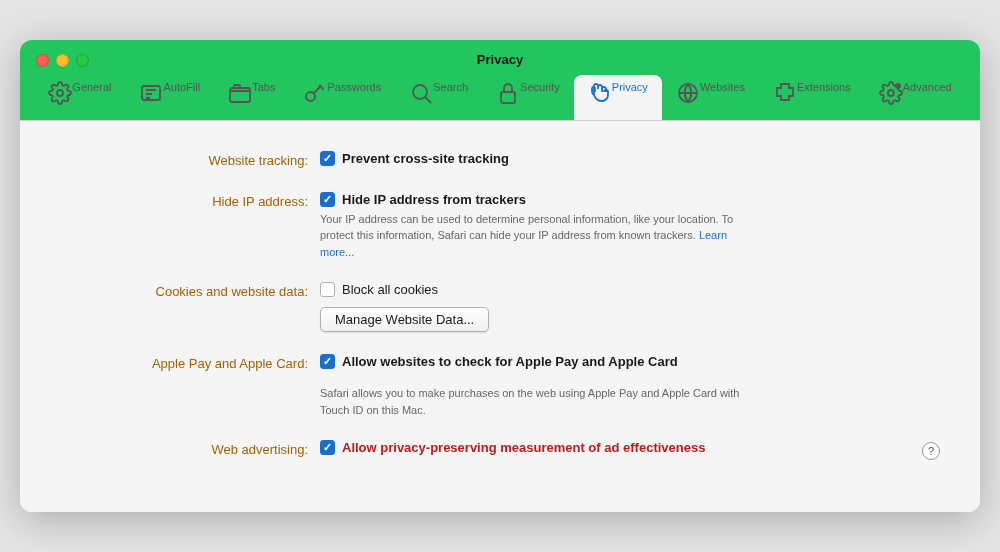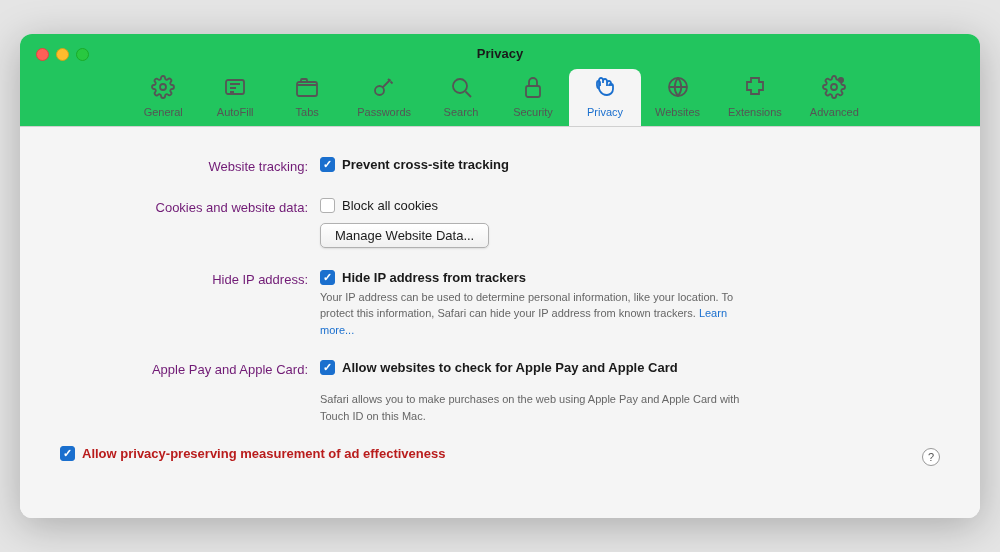--- a/index.html
+++ b/index.html
@@ -49,22 +49,22 @@
       margin-bottom: 8px;
     }
     .toolbar {
       display: flex;
       gap: 0;
       align-items: flex-end;
       padding: 0 4px;
     }
     .toolbar-item {
       display: flex;
-      flex-direction: column;
-      align-items: center;
+      flex-direction: row;
+      align-items: flex-start;
       padding: 6px 14px 8px;
       cursor: pointer;
       border-radius: 8px 8px 0 0;
       min-width: 72px;
       position: relative;
     }
     .toolbar-item.active {
       background: #f5f5f5;
     }
     .toolbar-item.active::after {
@@ -97,21 +97,21 @@
       padding: 30px 40px 30px;
       background: #f5f5f5;
     }
     .pref-row {
       display: flex;
       align-items: flex-start;
       margin-bottom: 22px;
     }
     .pref-label {
       font-size: 13px;
-      color: #701a75;
+      color: #a16207;
       font-weight: 500;
       text-align: right;
       min-width: 260px;
       padding-right: 12px;
       padding-top: 2px;
       flex-shrink: 0;
     }
     .pref-control {
       flex: 1;
     }
@@ -332,56 +332,57 @@
       <div class="pref-label">Website tracking:</div>
       <div class="pref-control">
         <div class="checkbox-row">
           <div class="checkbox checked"></div>
           <label>Prevent cross-site tracking</label>
         </div>
       </div>
     </div>
 
     <div class="pref-row">
+      <div class="pref-label">Hide IP address:</div>
+      <div class="pref-control">
+        <div class="checkbox-row">
+          <div class="checkbox checked"></div>
+          <label>Hide IP address from trackers</label>
+        </div>
+        <div class="description">
+          <span>Your IP address can be used to determine personal information, like your location. To protect this information, Safari can hide your IP address from known trackers.</span>
+          <a class="learn-more" href="#">Learn more...</a>
+        </div>
+      </div>
+    </div>
+
+    <div class="pref-row">
       <div class="pref-label">Cookies and website data:</div>
       <div class="pref-control">
         <div class="checkbox-row normal">
           <div class="checkbox"></div>
           <label>Block all cookies</label>
         </div>
         <button class="button">Manage Website Data...</button>
       </div>
     </div>
 
     <div class="pref-row">
-      <div class="pref-label">Hide IP address:</div>
-      <div class="pref-control">
-        <div class="checkbox-row">
-          <div class="checkbox checked"></div>
-          <label>Hide IP address from trackers</label>
-        </div>
-        <div class="description">
-          <span>Your IP address can be used to determine personal information, like your location. To protect this information, Safari can hide your IP address from known trackers.</span>
-          <a class="learn-more" href="#">Learn more...</a>
-        </div>
-      </div>
-    </div>
-
-    <div class="pref-row">
       <div class="pref-label">Apple Pay and Apple Card:</div>
       <div class="pref-control">
         <div class="checkbox-row">
           <div class="checkbox checked"></div>
           <label>Allow websites to check for Apple Pay and Apple Card</label>
         </div>
         <div class="apple-pay-desc description">Safari allows you to make purchases on the web using Apple Pay and Apple Card with Touch ID on this Mac.</div>
       </div>
     </div>
 
     <div class="pref-row">
+      <div class="pref-label">Web advertising:</div>
       <div class="web-ad-control">
         <div class="checkbox checked"></div>
         <span style="font-size:13px;color:#b91c1c;font-weight:600;">Allow privacy-preserving measurement of ad effectiveness</span>
       </div>
       <div class="help-btn">?</div>
     </div>
 
   </div>
 </div>
 

